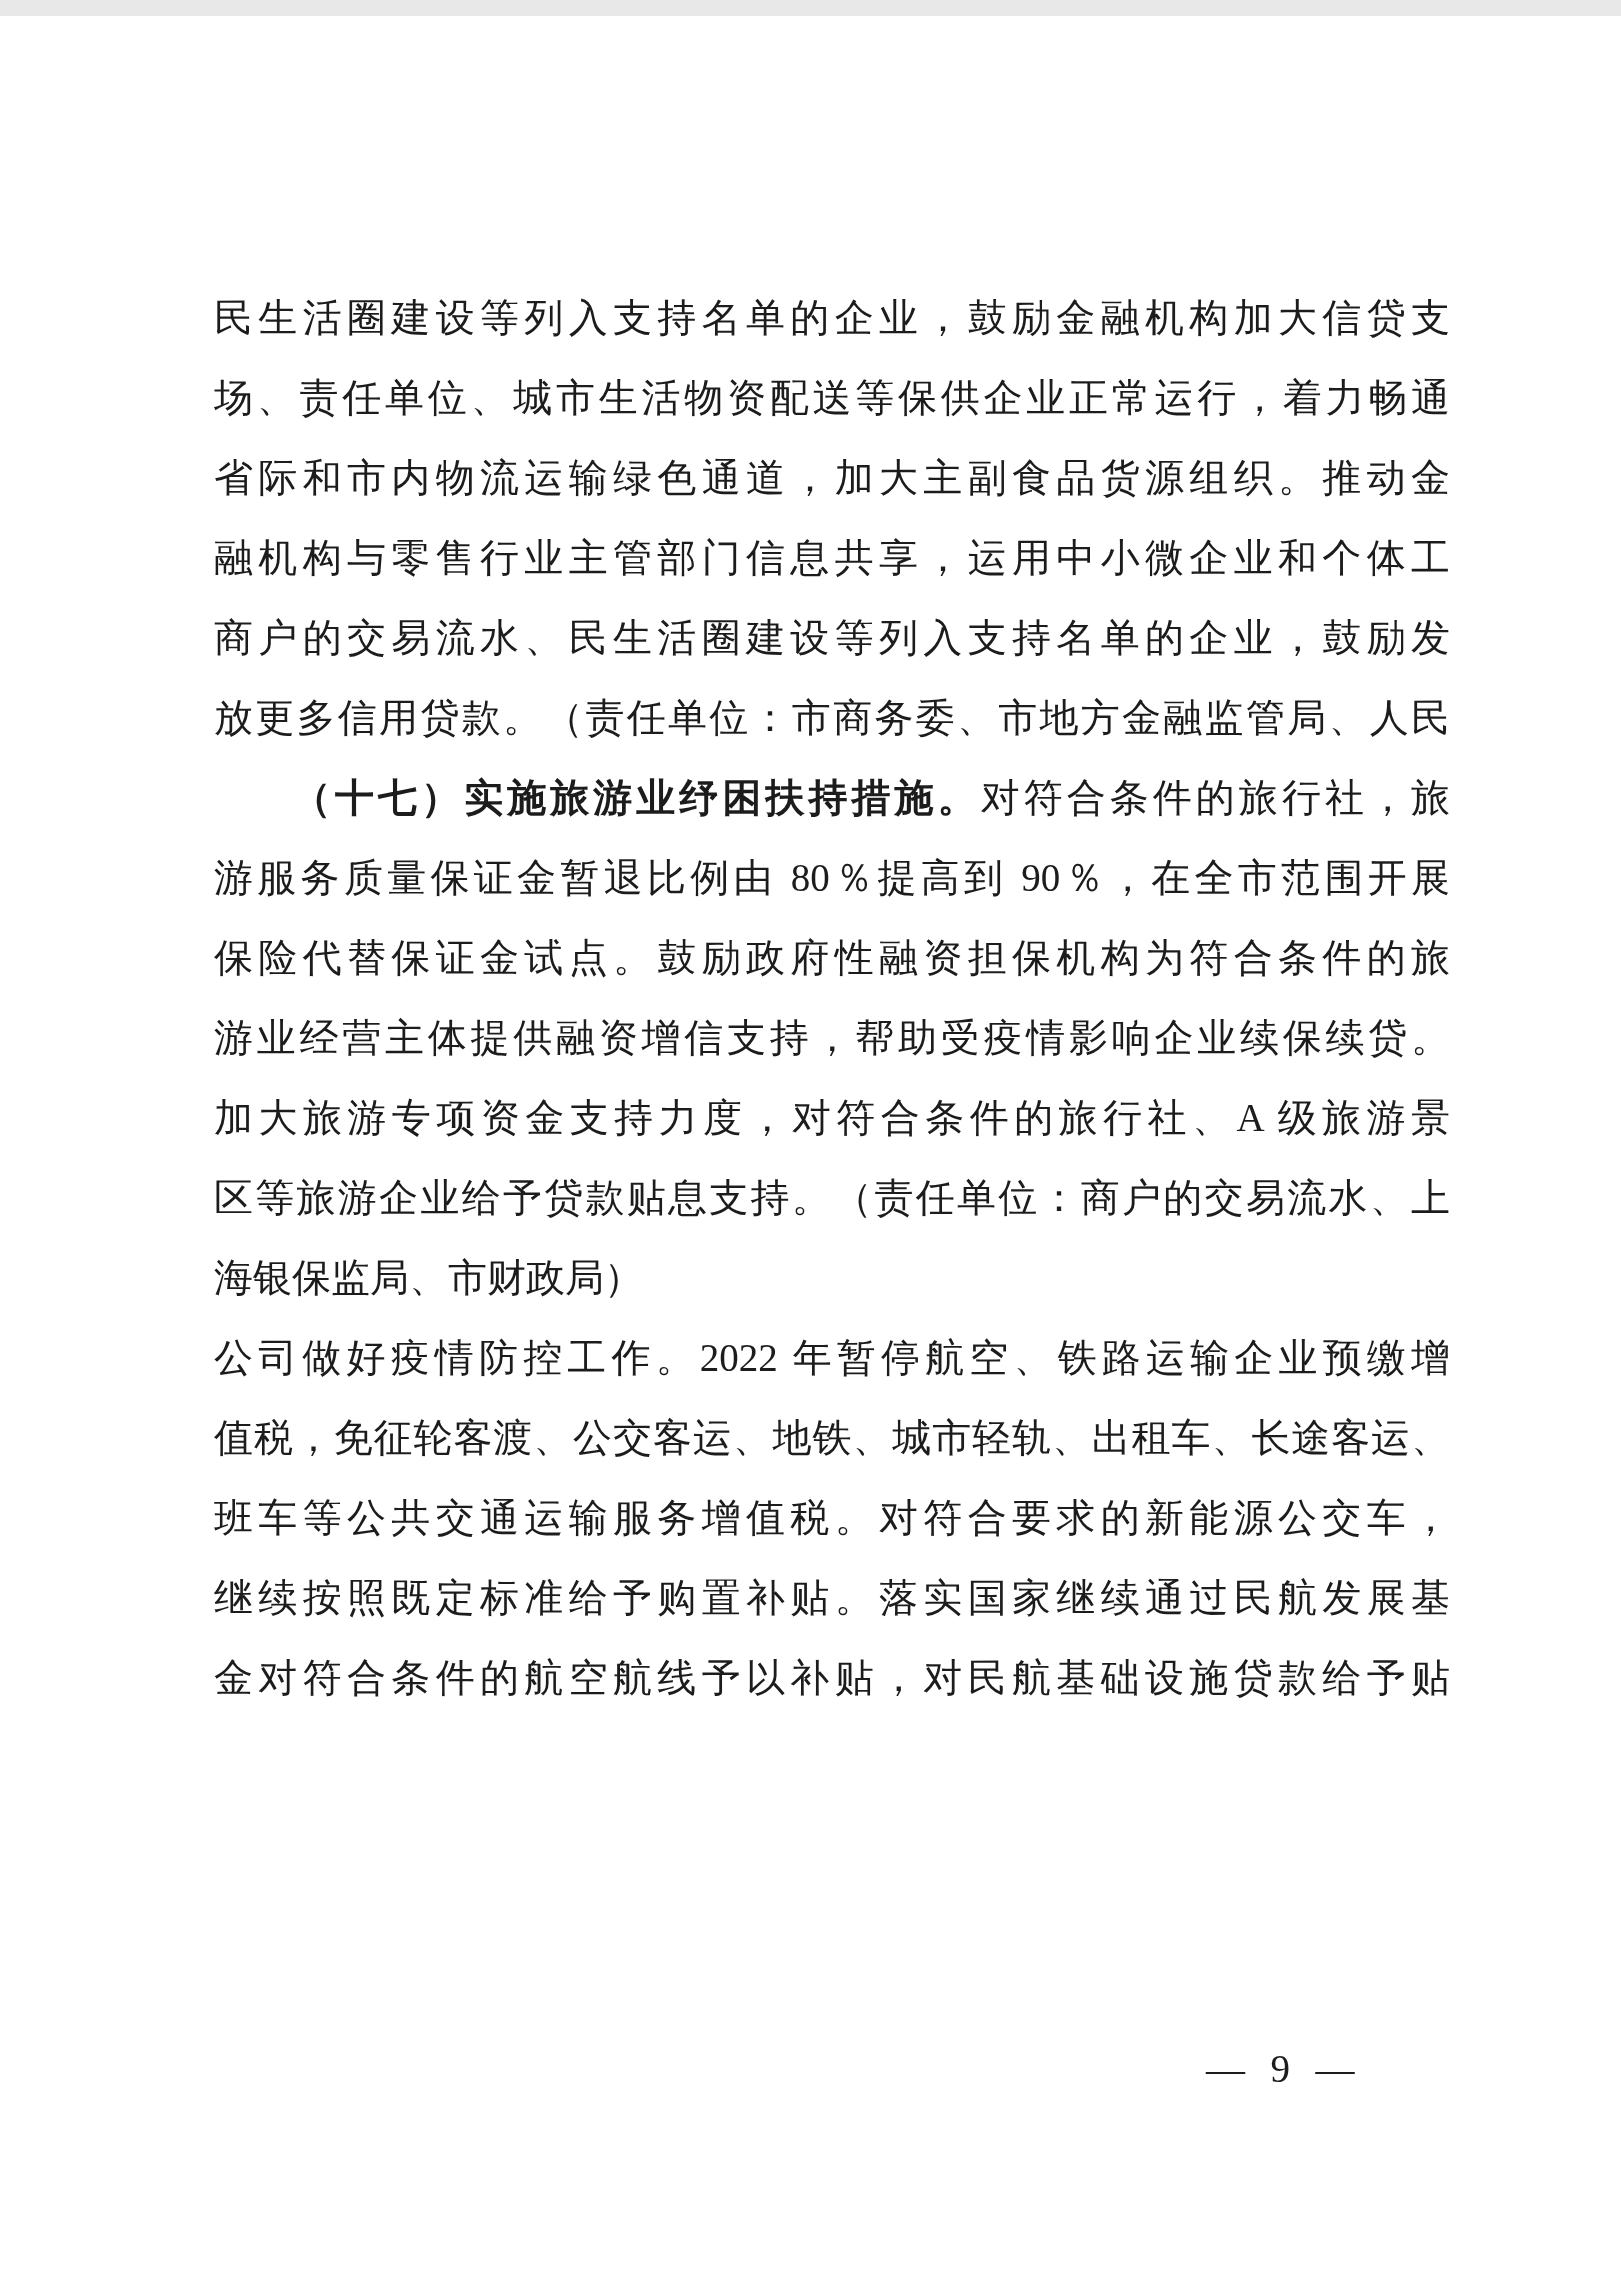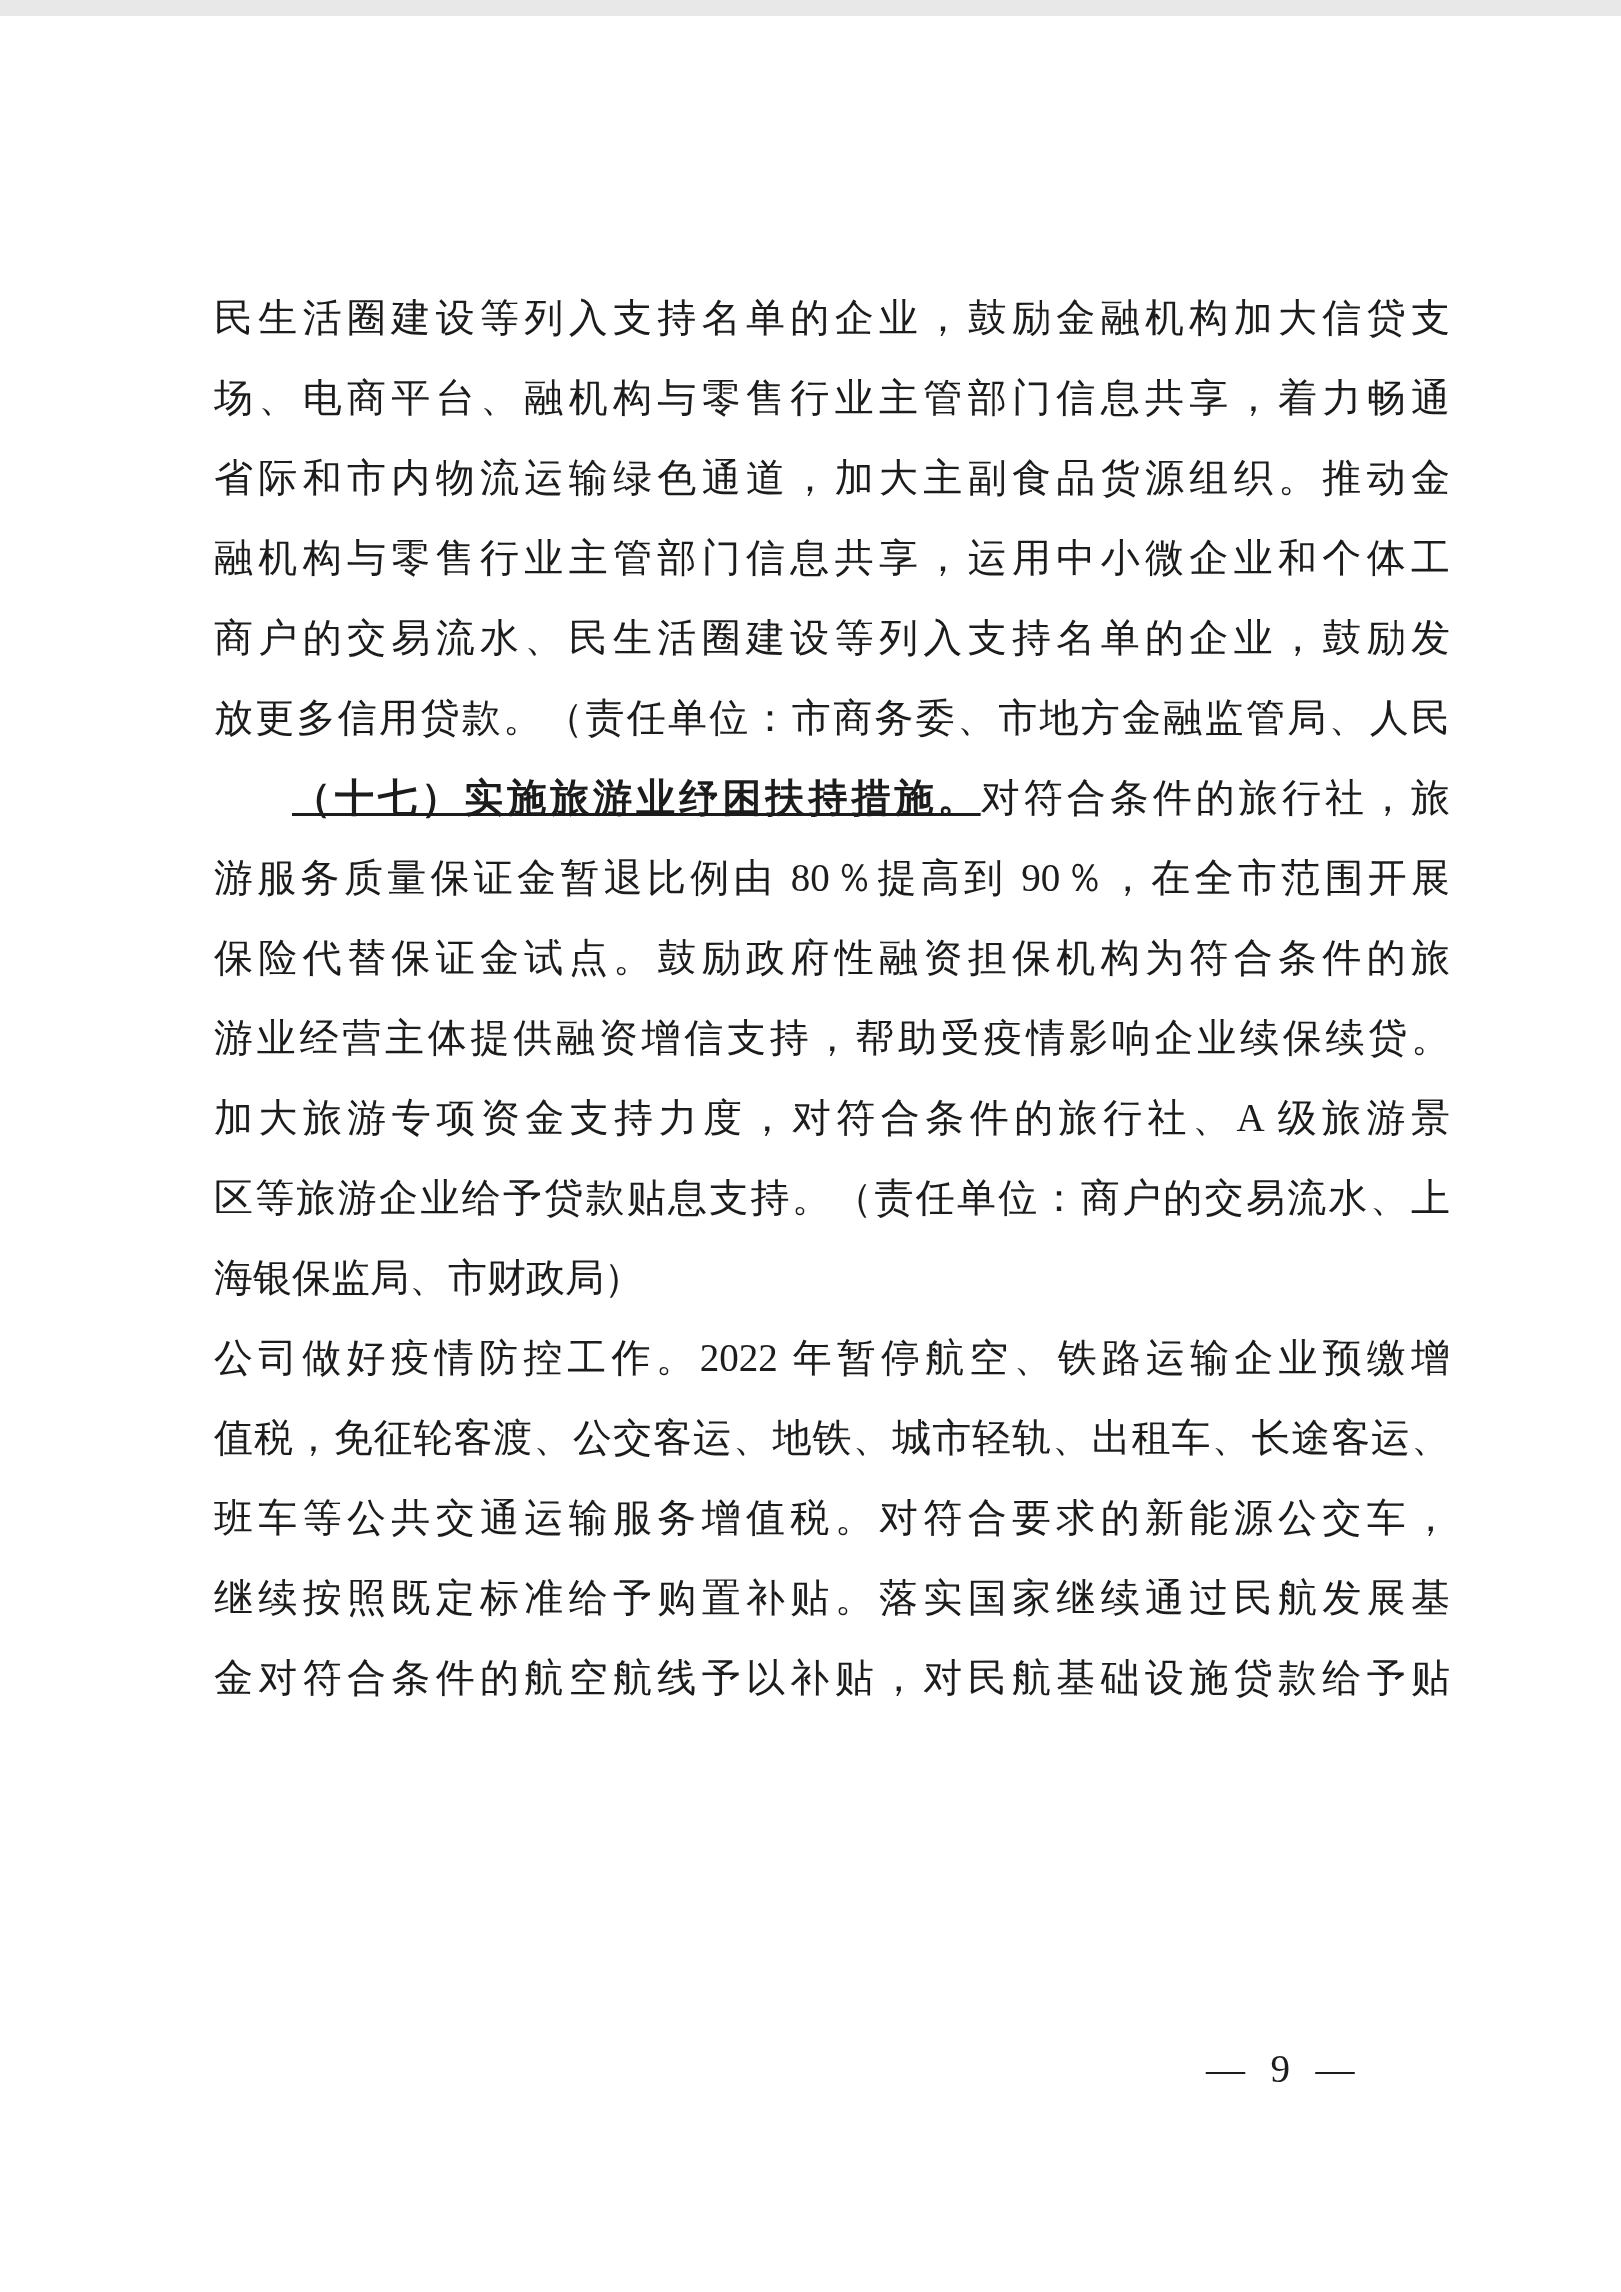--- a/index.html
+++ b/index.html
@@ -32,41 +32,40 @@
     overflow: hidden;
   }
   .line.para-end {
     text-align-last: left;
   }
   .line.indent {
     text-indent: 78px;
   }
   .heading-bold {
     font-weight: bold;
-    text-decoration: underline;
   }
   .page-number {
     position: absolute;
     left: 1206px;
     top: 2013px;
     height: 80px;
     line-height: 80px;
     font-size: 39px;
     word-spacing: 15.7px;
     color: #1c1c1c;
     white-space: nowrap;
   }
 </style>
 </head>
 <body>
 
 <div class="page">
   <div class="text-block">
     <div class="line">民生活圈建设等列入支持名单的企业，鼓励金融机构加大信贷支</div>
-    <div class="line">场、电商平台、融机构与零售行业主管部门信息共享，着力畅通</div>
+    <div class="line">场、责任单位、城市生活物资配送等保供企业正常运行，着力畅通</div>
     <div class="line">省际和市内物流运输绿色通道，加大主副食品货源组织。推动金</div>
     <div class="line">融机构与零售行业主管部门信息共享，运用中小微企业和个体工</div>
     <div class="line">商户的交易流水、民生活圈建设等列入支持名单的企业，鼓励发</div>
     <div class="line">放更多信用贷款。（责任单位：市商务委、市地方金融监管局、人民</div>
     <div class="line indent">
       <span class="heading-bold">（十七）实施旅游业纾困扶持措施。</span><span>对符合条件的旅行社，旅</span>
     </div>
     <div class="line">游服务质量保证金暂退比例由 80％提高到 90％，在全市范围开展</div>
     <div class="line">保险代替保证金试点。鼓励政府性融资担保机构为符合条件的旅</div>
     <div class="line">游业经营主体提供融资增信支持，帮助受疫情影响企业续保续贷。</div>

